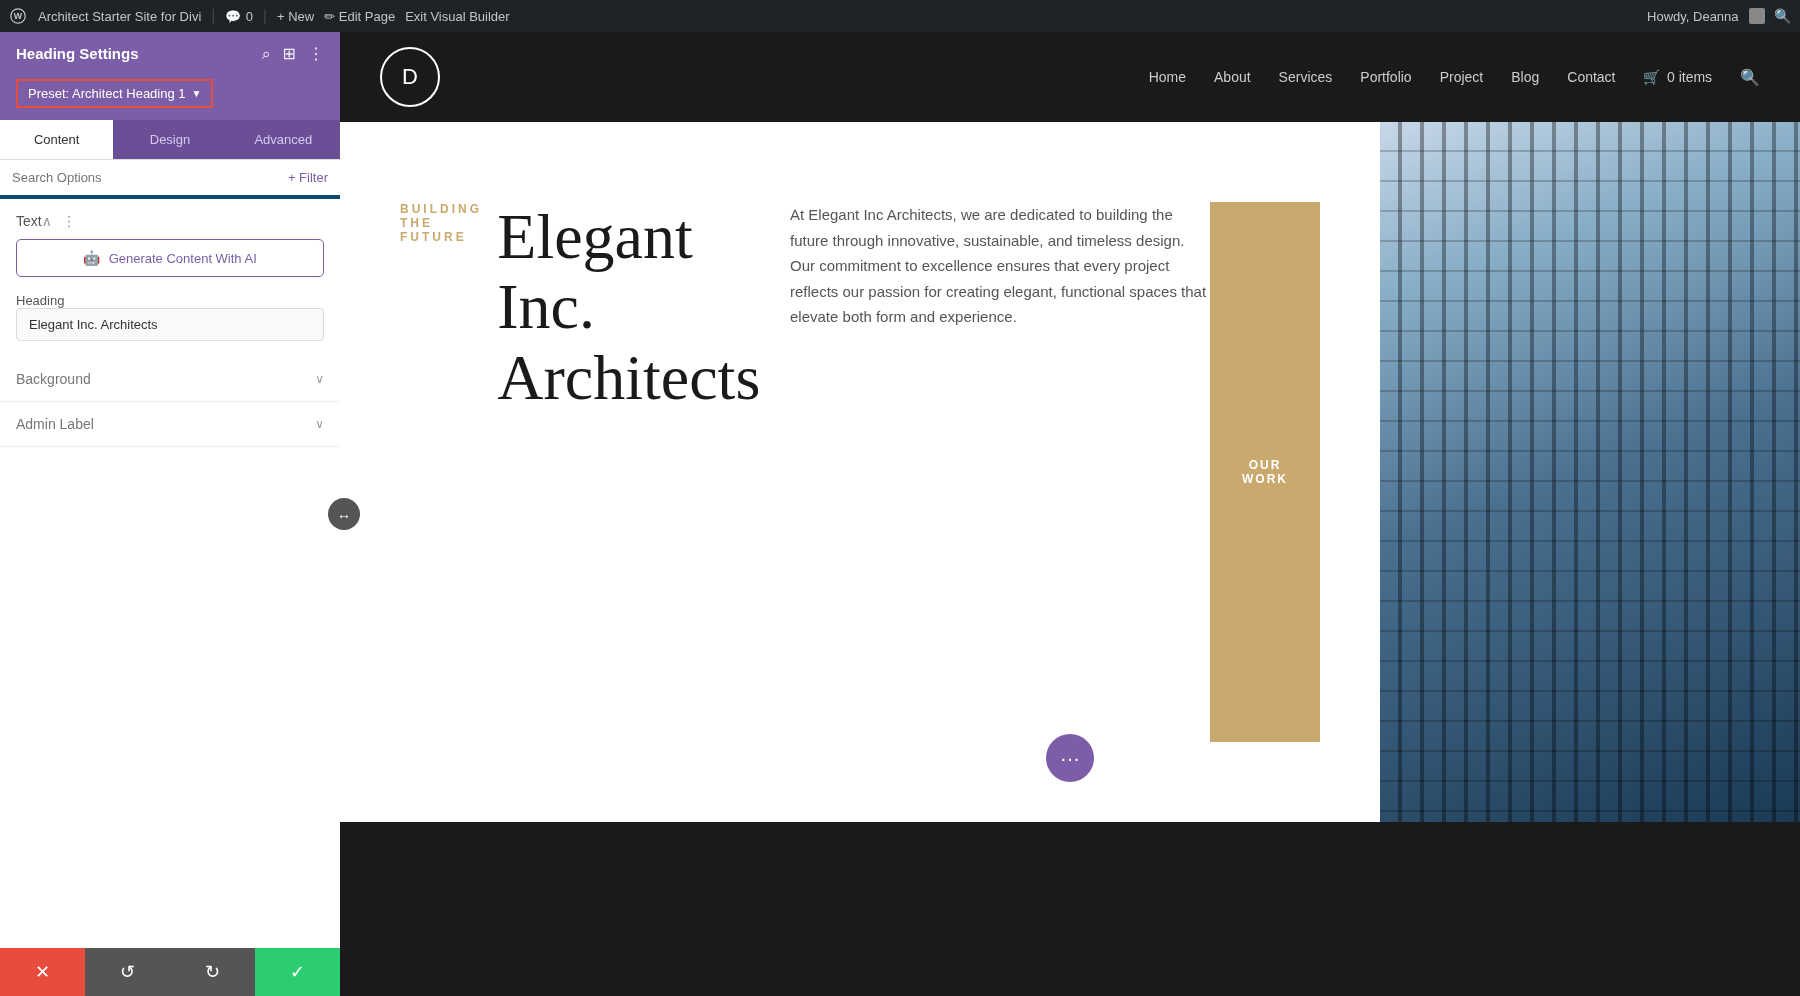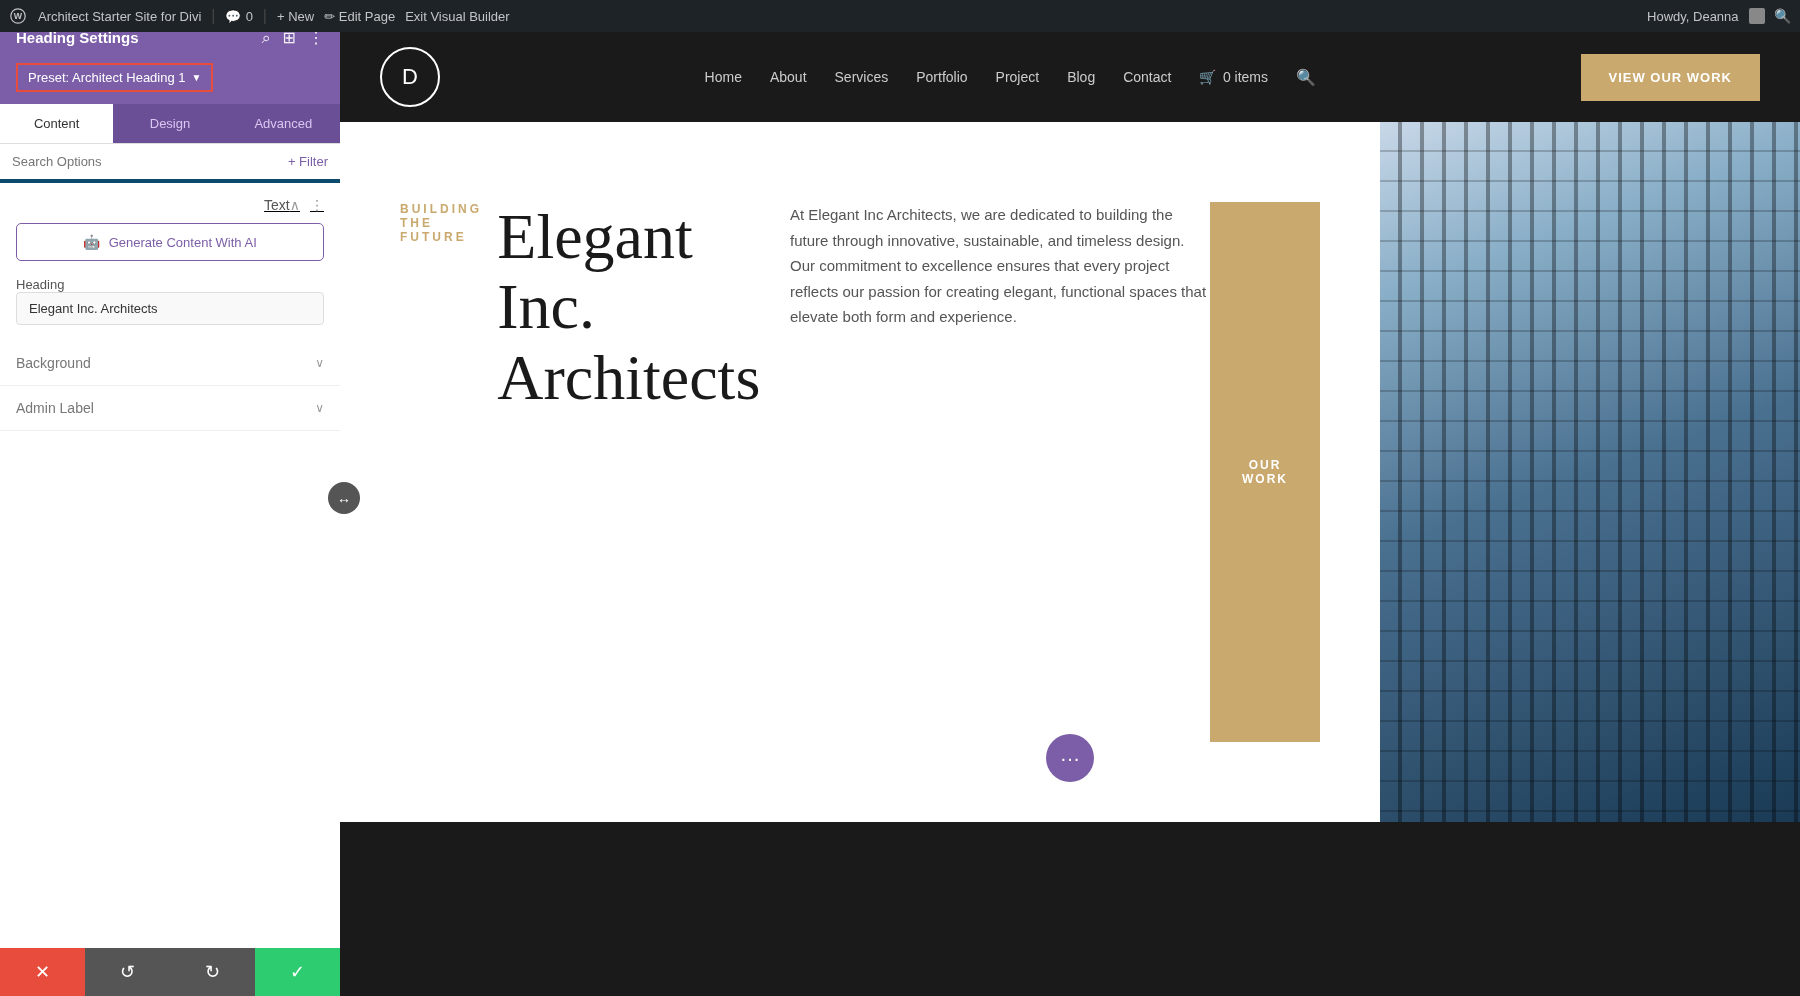--- a/index.html
+++ b/index.html
@@ -19,21 +19,21 @@
     .admin-comment { color: #c3c4c7; font-size: 13px; display: flex; align-items: center; gap: 4px; }
     .admin-new { color: #c3c4c7; font-size: 13px; display: flex; align-items: center; gap: 4px; cursor: pointer; }
     .admin-edit { color: #c3c4c7; font-size: 13px; display: flex; align-items: center; gap: 4px; cursor: pointer; }
     .admin-exit { color: #c3c4c7; font-size: 13px; cursor: pointer; }
     .admin-howdy { color: #c3c4c7; font-size: 13px; }
     .admin-avatar { width: 16px; height: 16px; background: #888; border-radius: 2px; }
     .admin-search-icon { color: #c3c4c7; font-size: 14px; cursor: pointer; }
 
     
     .left-panel {
-      position: fixed; top: 16px; left: 0; width: 340px; height: calc(996px - 32px);
+      position: fixed; top: 32px; left: 0; width: 340px; height: calc(996px - 32px);
       background: #fff; display: flex; flex-direction: column; z-index: 100;
     }
     .panel-header {
       background: #7b5ea7; padding: 12px 16px; display: flex; align-items: center; justify-content: space-between;
     }
     .panel-title { color: #fff; font-size: 15px; font-weight: 600; }
     .panel-header-icons { display: flex; gap: 12px; align-items: center; }
     .panel-header-icon { color: #fff; font-size: 16px; cursor: pointer; opacity: 0.9; }
 
     .preset-bar {
@@ -64,21 +64,21 @@
       background: none; border: none; cursor: pointer; color: #7b5ea7; font-size: 13px;
       display: flex; align-items: center; gap: 4px;
     }
 
     .panel-content { flex: 1; overflow-y: auto; padding: 0; }
     .section-title { font-size: 14px; font-weight: 500; color: #555; }
     .section-icon { color: #999; font-size: 14px; }
     .section-menu { color: #999; font-size: 14px; }
 
     .text-section { padding: 0 16px 16px 16px; }
-    .section-title-row { display: flex; align-items: center; justify-content: flex-end; padding: 14px 0 10px 0; text-decoration: underline; }
+    .section-title-row { display: flex; align-items: center; justify-content: flex-start; padding: 14px 0 10px 0; }
 
     .ai-button {
       width: 100%; padding: 10px 16px; border: 1.5px solid #7b5ea7; border-radius: 5px;
       background: #fff; color: #7b5ea7; font-size: 13px; font-weight: 500;
       cursor: pointer; display: flex; align-items: center; justify-content: center; gap: 8px;
       margin-bottom: 16px;
     }
     .ai-icon { font-size: 14px; }
 
     .field-label { font-size: 13px; color: #555; font-weight: 500; }
@@ -369,23 +369,20 @@
       <a class="nav-item"><span>Portfolio</span></a>
       <a class="nav-item"><span>Project</span></a>
       <a class="nav-item"><span>Blog</span></a>
       <a class="nav-item"><span>Contact</span></a>
       <div class="nav-cart">
         <span>🛒</span>
         <span>0 items</span>
       </div>
       <span class="nav-search-icon">🔍</span>
     </div>
-    <button class="nav-cta-btn">
-      <span>VIEW OUR WORK</span>
-    </button>
   </div>
 
   <div class="hero-section">
     <div class="hero-left">
       <div class="hero-tag">BUILDING THE FUTURE</div>
       <h1 class="hero-title">
         <span>Elegant Inc. Architects</span>
       </h1>
       <p class="hero-desc">At Elegant Inc Architects, we are dedicated to building the future through innovative, sustainable, and timeless design. Our commitment to excellence ensures that every project reflects our passion for creating elegant, functional spaces that elevate both form and experience.</p>
       <button class="hero-cta">

